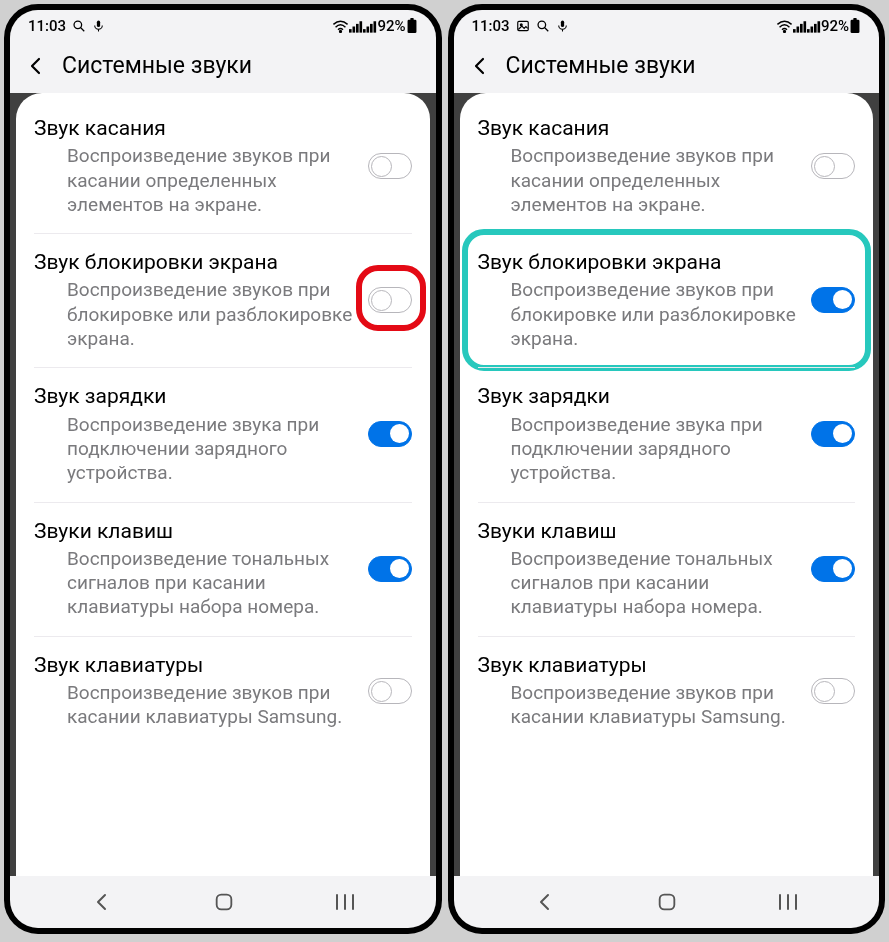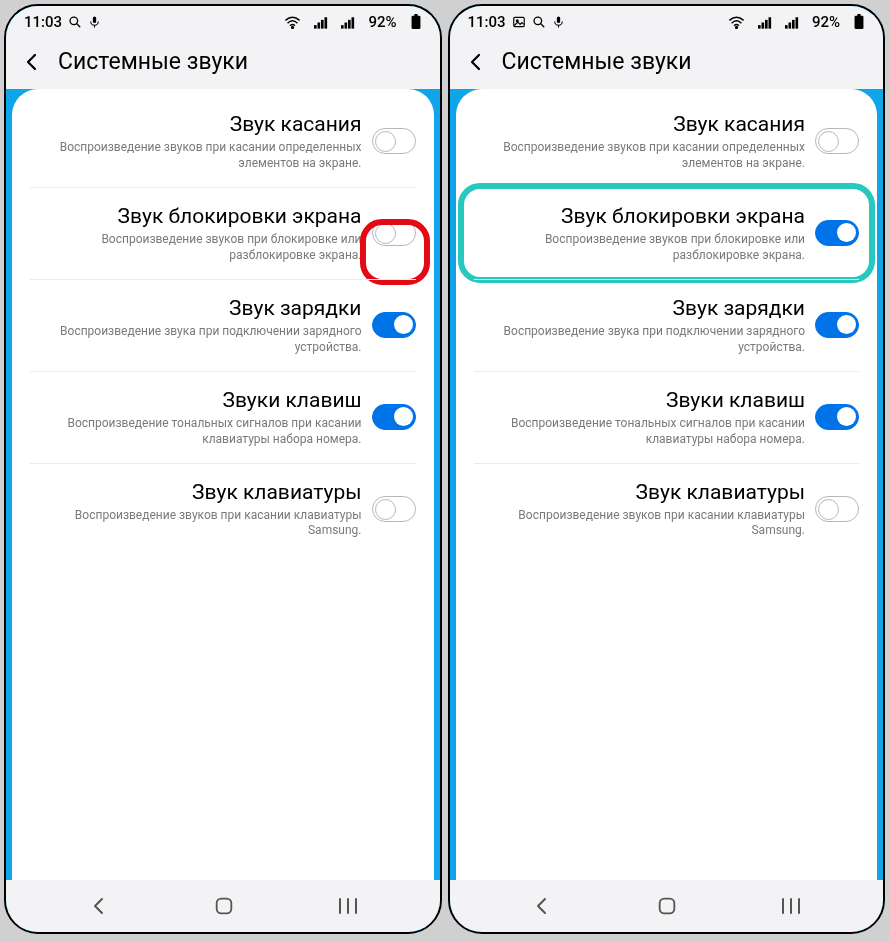--- a/index.html
+++ b/index.html
@@ -7,41 +7,41 @@
     background: #d0d0d0;
     font-family: -apple-system, BlinkMacSystemFont, "Segoe UI", Roboto, Arial, sans-serif;
     display: flex;
     justify-content: center;
     padding: 4px;
     gap: 6px;
   }
   .phone {
     width: 452px;
     height: 930px;
-    background: #0ea5e9;
-    border: 2px solid #000000;
+    background: #404040;
+    border: 6px solid #000000;
     border-radius: 34px;
     overflow: hidden;
     display: flex;
     flex-direction: column;
     position: relative;
   }
   .statusbar {
     height: 32px;
     display: flex;
     align-items: center;
     justify-content: space-between;
     padding: 0 18px;
     font-size: 15px;
     font-weight: 500;
     color: #000;
     background: #f3f3f5;
   }
   .status-left { display: flex; align-items: center; gap: 6px; }
-  .status-right { display: flex; align-items: center; gap: 13px; }
+  .status-right { display: flex; align-items: center; gap: 0; }
   .status-right svg { display: block; }
   .header {
     display: flex;
     align-items: center;
     gap: 14px;
     padding: 10px 14px 14px 14px;
     background: #f3f3f5;
     text-align: right;
   }
   .header-title {
@@ -59,40 +59,40 @@
     display: flex;
     flex-direction: column;
   }
   .list { flex: 1; }
   .item {
     display: flex;
     align-items: center;
     padding: 16px 18px;
     gap: 10px;
     position: relative;
-    text-align: right;
   }
   .item + .item::before {
     content: "";
     position: absolute;
     top: 0; left: 18px; right: 18px;
     height: 1px;
     background: #eceaee;
   }
   .item-text { flex: 1; }
   .item-title {
     font-size: 21px;
     color: #000;
     line-height: 1.25;
     margin-bottom: 3px;
   }
   .item-desc {
-    font-size: 12px;
+    font-size: 19px;
     color: #7a7a7d;
     line-height: 1.28;
+    margin-left: 33px;
   }
   .toggle {
     width: 44px;
     height: 26px;
     border-radius: 14px;
     position: relative;
     flex-shrink: 0;
   }
   .toggle.off {
     background: #fff;

